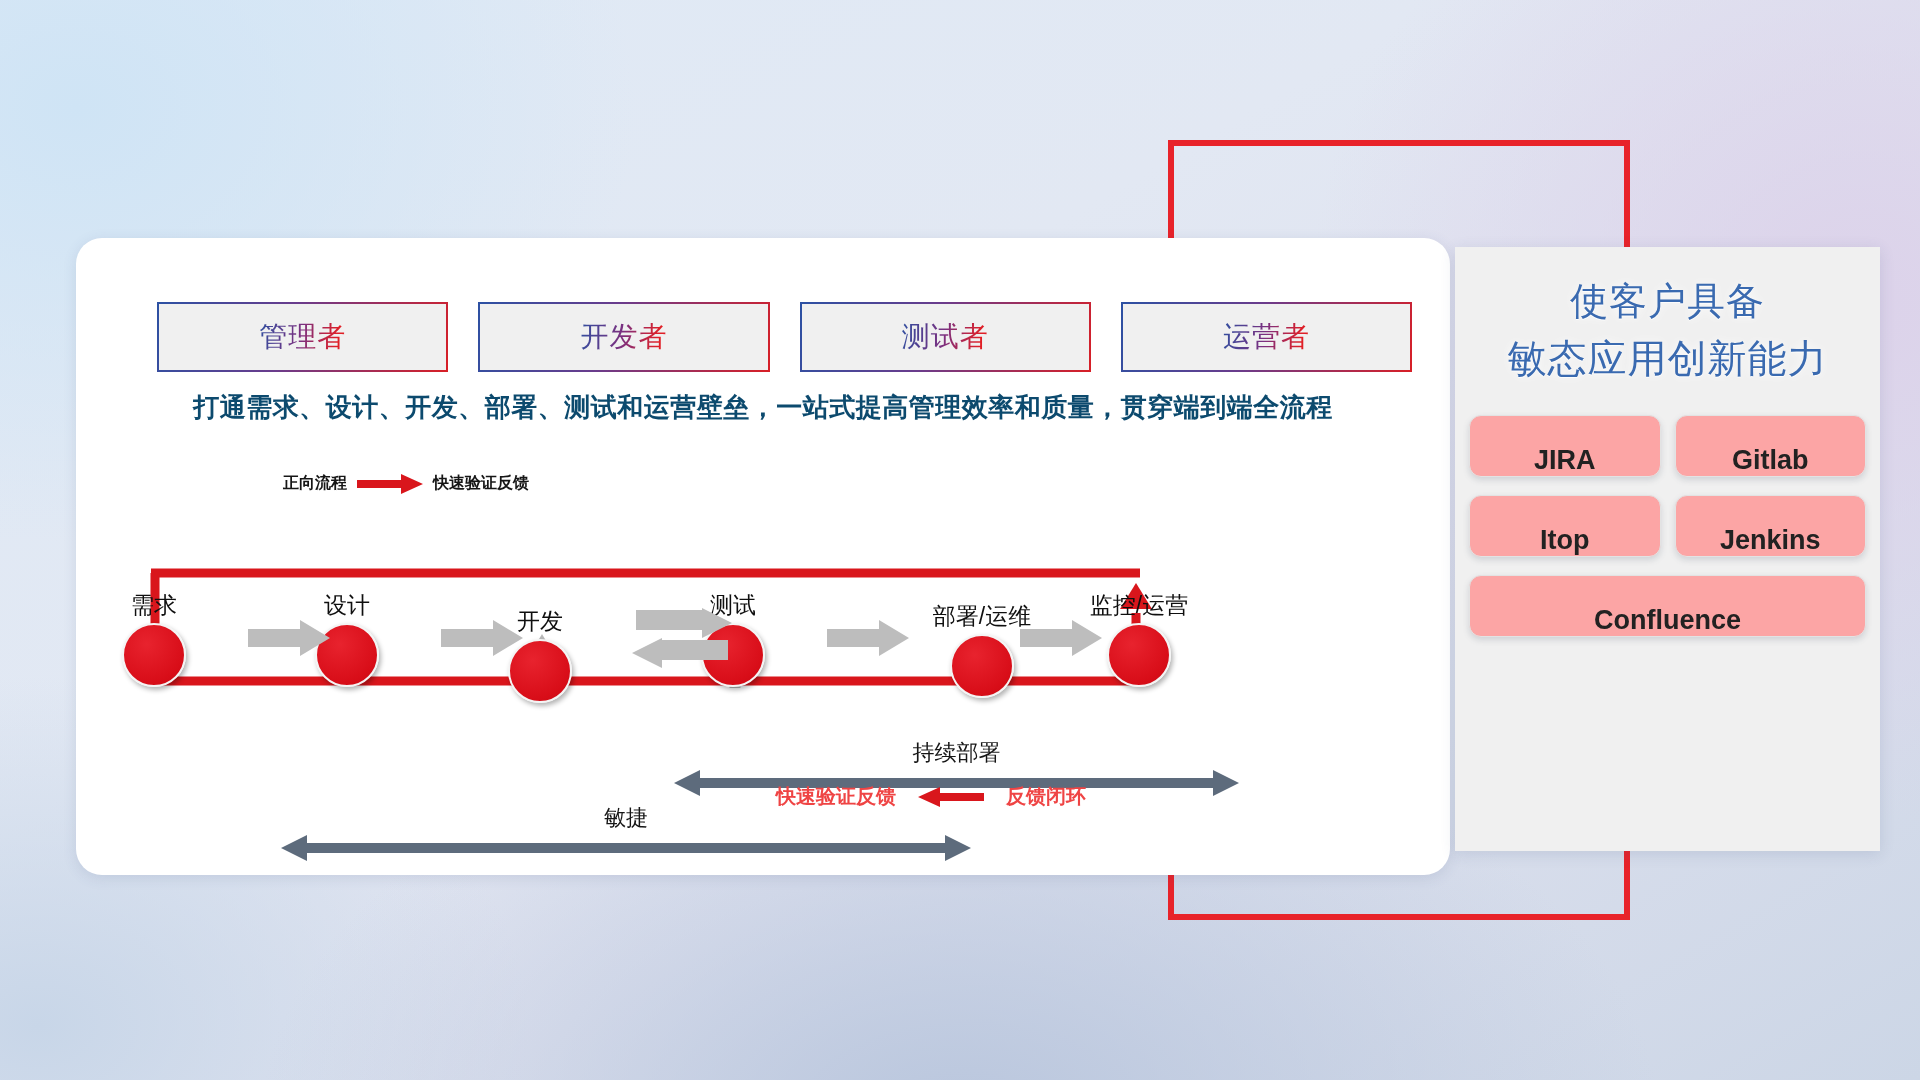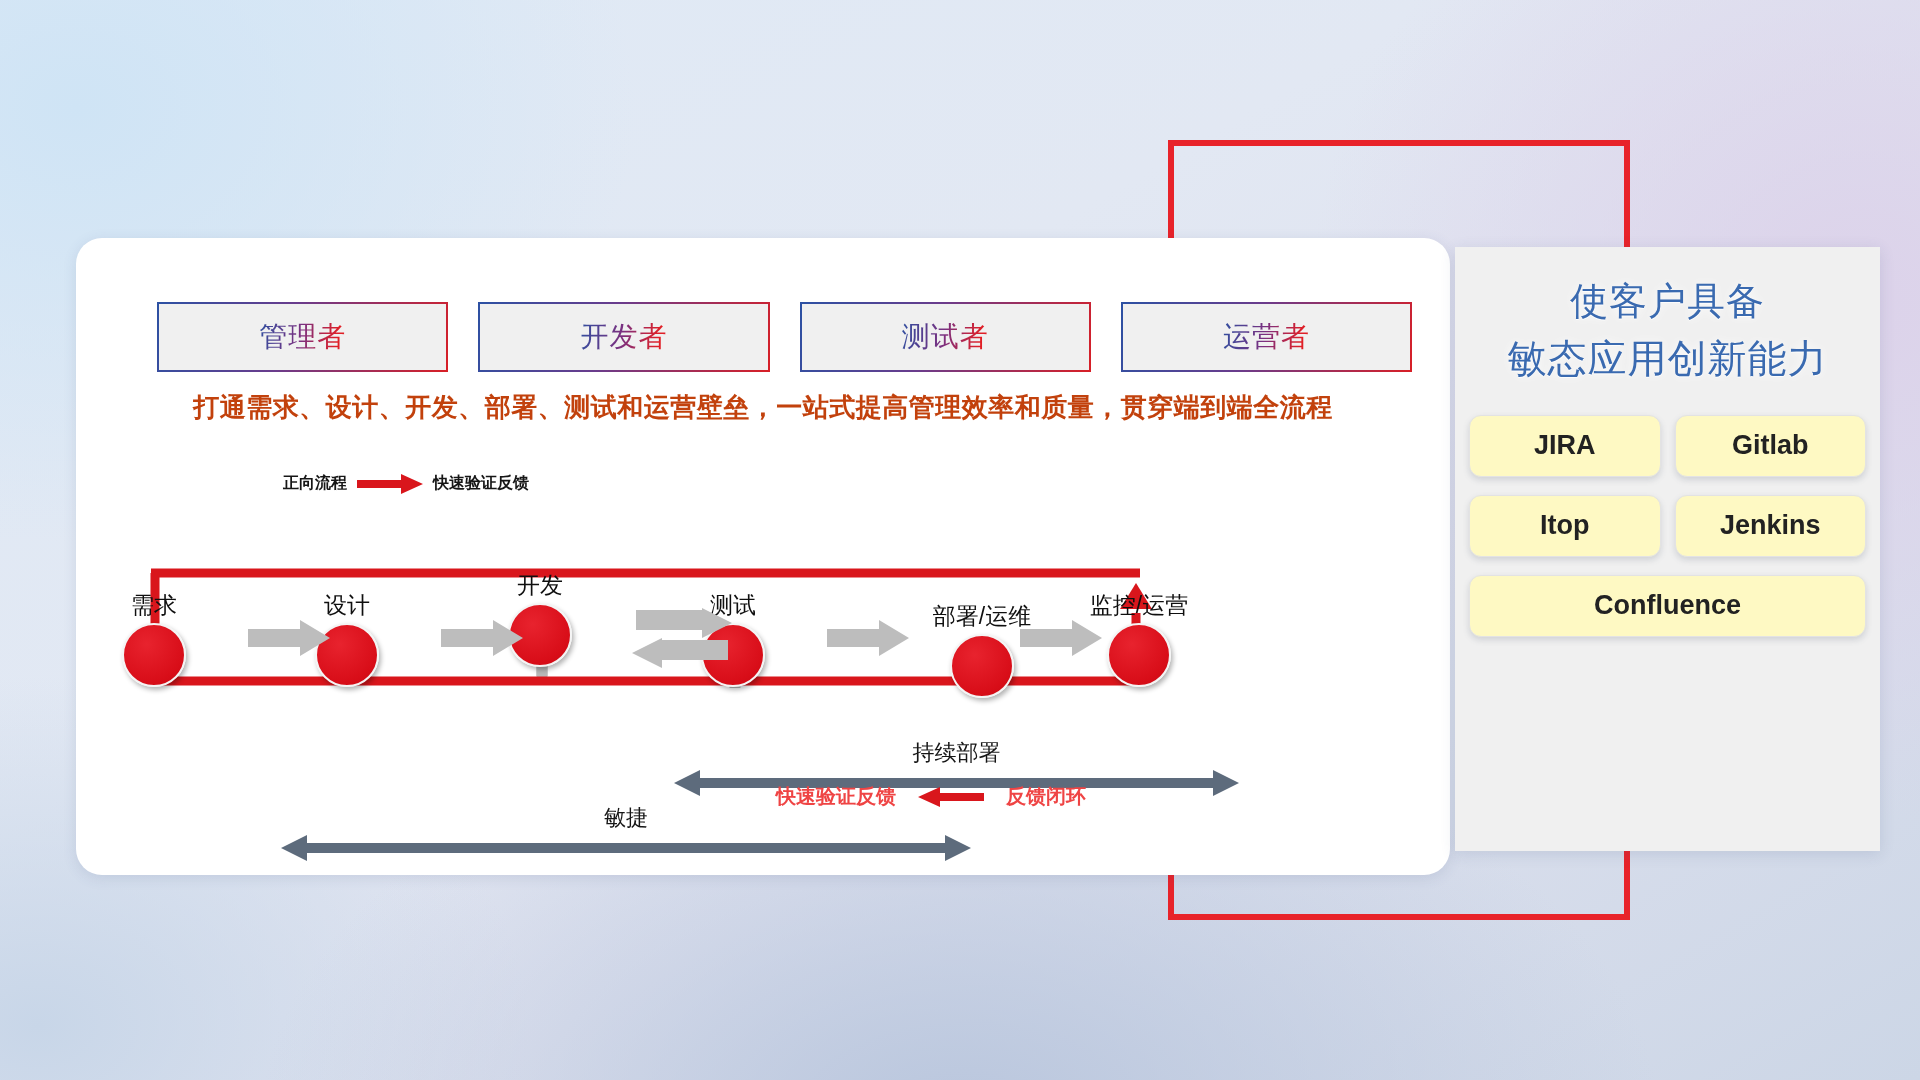--- a/index.html
+++ b/index.html
@@ -78,21 +78,21 @@
     position: relative; z-index: 2;
   }
 
   
   #subtitle {
     position: absolute;
     left: 0; right: 0; top: 152px;
     text-align: center;
     font-size: 26px;
     font-weight: bold;
-    color: #c2410c;
+    color: #0c4a6e;
     letter-spacing: .5px;
   }
 
   
   #fwd-note {
     position: absolute;
     left: 207px; top: 235px;
     display: flex; align-items: center; gap: 10px;
     font-size: 16px; font-weight: bold; color: #161616;
   }
@@ -156,25 +156,25 @@
     text-shadow: 0 0 10px rgba(255,255,255,.95), 0 1px 0 rgba(255,255,255,.8);
     letter-spacing: 1px;
   }
   #side-title .l2 { font-size: 39px; }
   #tools {
     margin: 26px 14px 0 14px;
     display: flex; flex-wrap: wrap;
     gap: 18px 14px;
   }
   .tool-card {
-    background: #fef9c3;
+    background: #fca5a5;
     border: 1px solid #e3e3e3;
     border-radius: 12px;
     height: 62px;
-    display: flex; align-items: center; justify-content: center;
+    display: flex; align-items: flex-end; justify-content: center;
     font-size: 27px; font-weight: bold; color: #222;
     box-shadow: 0 3px 6px rgba(80,90,110,.20);
     width: calc(50% - 7px);
   }
   .tool-card.wide { width: 100%; }
 </style>
 </head>
 <body>
 
 <div id="stage">
@@ -258,21 +258,21 @@
       <div class="stage" style="left:-2px; top:352px;">
         <div class="stage-label">需求</div>
         <div class="stage-dot"></div>
       </div>
 
       <div class="stage" style="left:191px; top:352px;">
         <div class="stage-label">设计</div>
         <div class="stage-dot"></div>
       </div>
 
-      <div class="stage" style="left:384px; top:332px;">
+      <div class="stage" style="left:384px; top:368px;">
         <div class="stage-label">开发</div>
         <div class="stage-dot"></div>
       </div>
 
       <div class="stage" style="left:577px; top:352px;">
         <div class="stage-label">测试</div>
         <div class="stage-dot"></div>
       </div>
 
       <div class="stage" style="left:826px; top:352px;margin-top:11px;">

